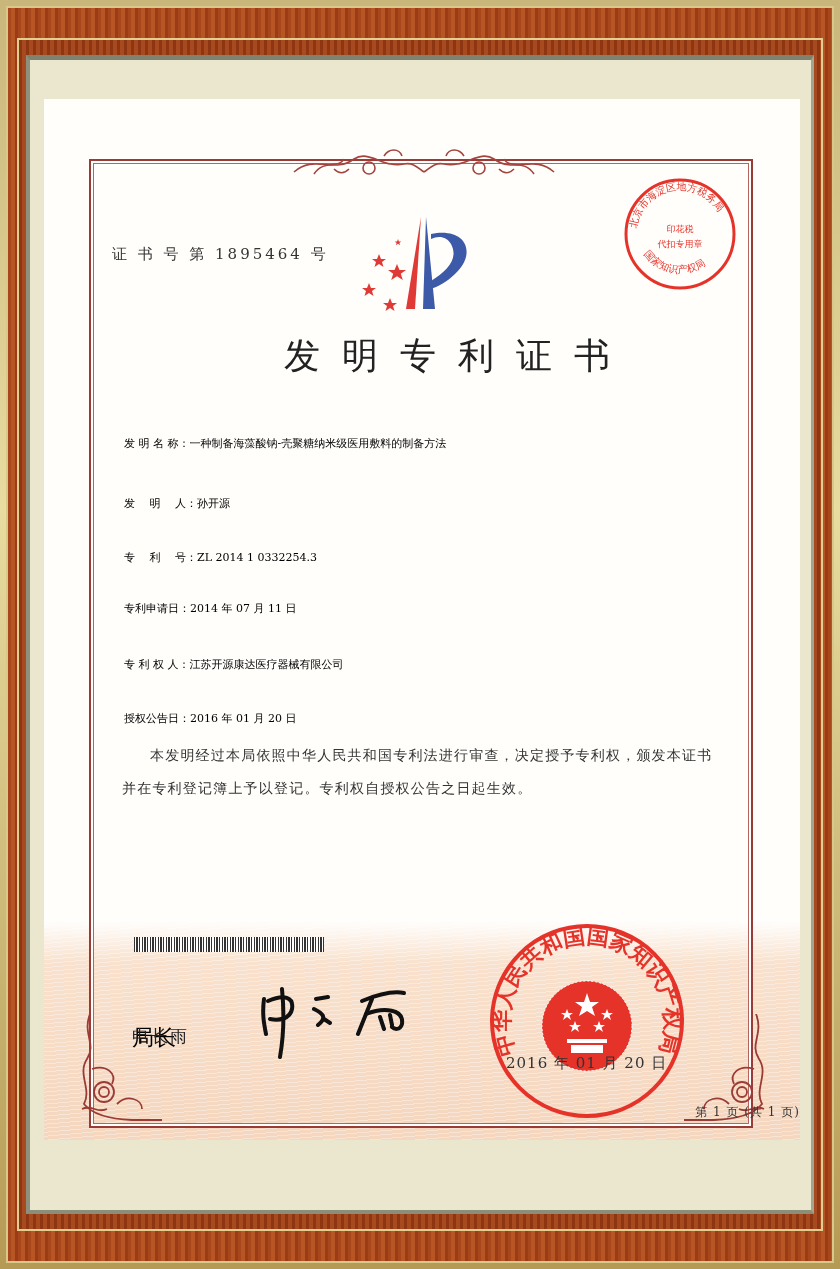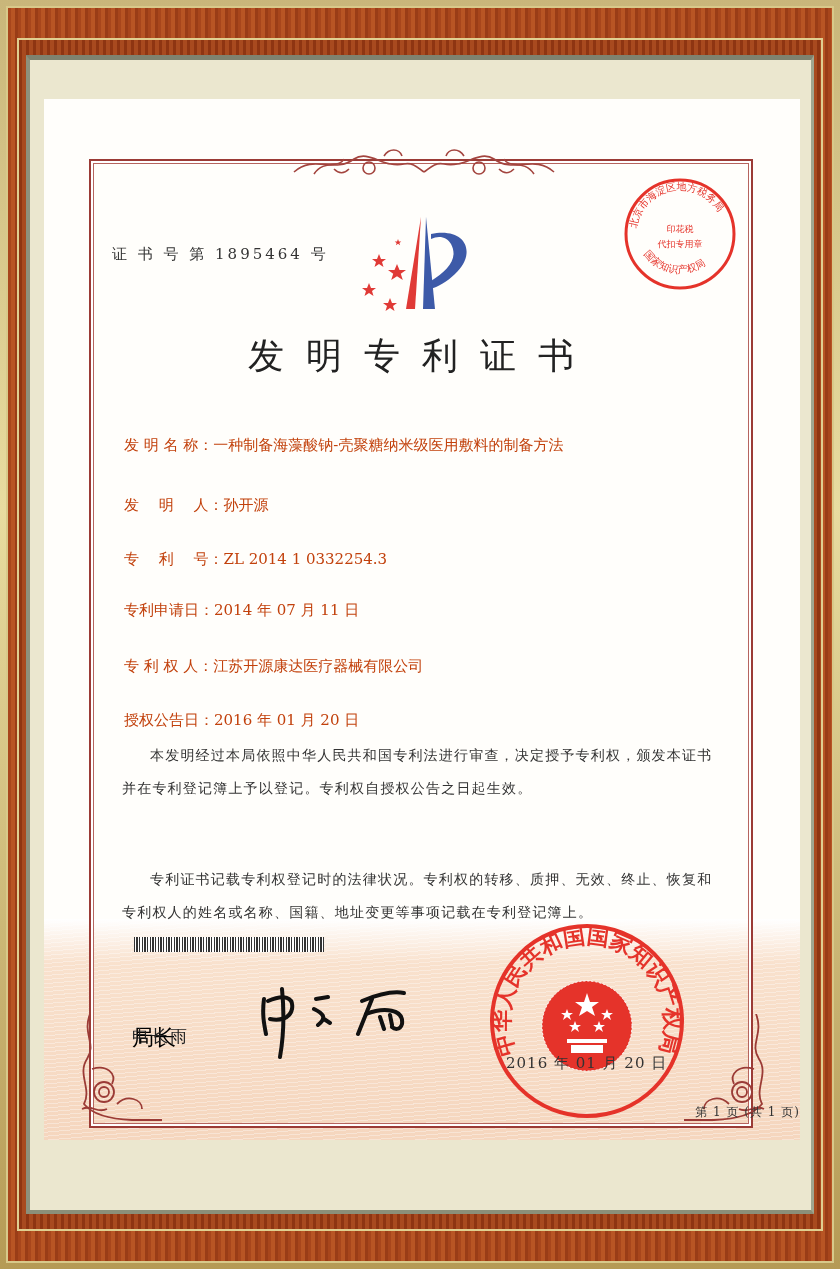--- a/index.html
+++ b/index.html
@@ -17,22 +17,22 @@
   .bg-wave { position:absolute; left:0; right:0; top:820px; bottom:0;
     background:linear-gradient(180deg,rgba(255,255,255,1) 0%,rgba(248,222,200,0.9) 20%,rgba(245,214,190,1) 100%);
   }
   .bg-wave::after { content:""; position:absolute; inset:0;
     background:repeating-linear-gradient(175deg,rgba(255,255,255,0.35) 0 1px,transparent 1px 4px); }
   .border-line { position:absolute; left:45px; top:60px; width:660px; height:965px; border:2px solid #9b3b36; box-shadow: inset 0 0 0 2px #fff, inset 0 0 0 3px #b6645e; }
   .ornament { position:absolute; }
   .cert-no { position:absolute; left:68px; top:134px; font-size:15px; color:#333; letter-spacing:3px;margin-top:12px; }
   .logo { position:absolute; left:315px; top:110px; width:120px; height:110px; }
   .stamp-top { position:absolute; left:578px; top:77px; width:116px; height:116px; }
-  .title { position:absolute; left:0; width:756px; top:233px; text-align:center; font-size:36px; letter-spacing:22px; color:#222; font-family:"DejaVu Sans", sans-serif; }
-  .field { position:absolute; left:80px; font-size:15px; color:#c2410c; white-space:nowrap; }
+  .title { position:absolute; left:0; width:756px; top:233px; text-align:center; font-size:36px; letter-spacing:22px; color:#222; font-family:"DejaVu Sans", sans-serif;padding-left:36px; }
+  .field { position:absolute; left:80px; font-size:11px; color:#000000; white-space:nowrap; }
   .field .lbl { display:inline-block; }
   .para { position:absolute; left:78px; width:600px; font-size:14px; line-height:33px; color:#333; text-indent:2em; letter-spacing:1.2px; }
   .barcode { position:absolute; left:90px; top:838px; width:190px; height:15px;
     background:repeating-linear-gradient(90deg,#333 0 1px,#fff 1px 2px,#333 2px 4px,#fff 4px 5px,#333 5px 6px,#fff 6px 8px); }
   .director-title { position:absolute; left:88px; top:924px; font-size:22px; color:#000000; font-family:"DejaVu Sans", sans-serif; }
   .director-name { position:absolute; left:88px; top:926px; font-size:17px; color:#222; font-family:"DejaVu Sans", sans-serif; letter-spacing:2px; }
   .signature { position:absolute; left:210px; top:880px; width:170px; height:80px; }
   .seal { position:absolute; left:443px; top:822px; width:200px; height:200px; }
   .seal-date { position:absolute; left:462px; top:955px; font-size:15px; color:#333; letter-spacing:1px; }
   .page-no { position:absolute; left:0; width:756px; top:1005px; text-align:right; font-size:12px; color:#333; letter-spacing:1px; }
@@ -124,21 +124,20 @@
     <span class="lbl">专利申请日：</span><span>2014 年 07 月 11 日</span>
   </div>
   <div class="field" style="top:558px">
     <span class="lbl">专 利 权 人：</span><span>江苏开源康达医疗器械有限公司</span>
   </div>
   <div class="field" style="top:612px">
     <span class="lbl">授权公告日：</span><span>2016 年 01 月 20 日</span>
   </div>
 
   <div class="para" style="top:640px">本发明经过本局依照中华人民共和国专利法进行审查，决定授予专利权，颁发本证书并在专利登记簿上予以登记。专利权自授权公告之日起生效。</div>
-  <div class="para" style="top:764px">专利证书记载专利权登记时的法律状况。专利权的转移、质押、无效、终止、恢复和专利权人的姓名或名称、国籍、地址变更等事项记载在专利登记簿上。</div>
 
   <div class="barcode"></div>
 
   <div class="director-title">局长</div>
   <div class="director-name">申长雨</div>
 
   <svg class="signature" viewBox="0 0 170 80">
     <g fill="none" stroke="#111" stroke-width="4" stroke-linecap="round">
       <path d="M10 20 C8 35,10 45,12 55"></path>
       <path d="M14 22 C30 15,40 18,38 30 C36 40,25 42,16 40"></path>

